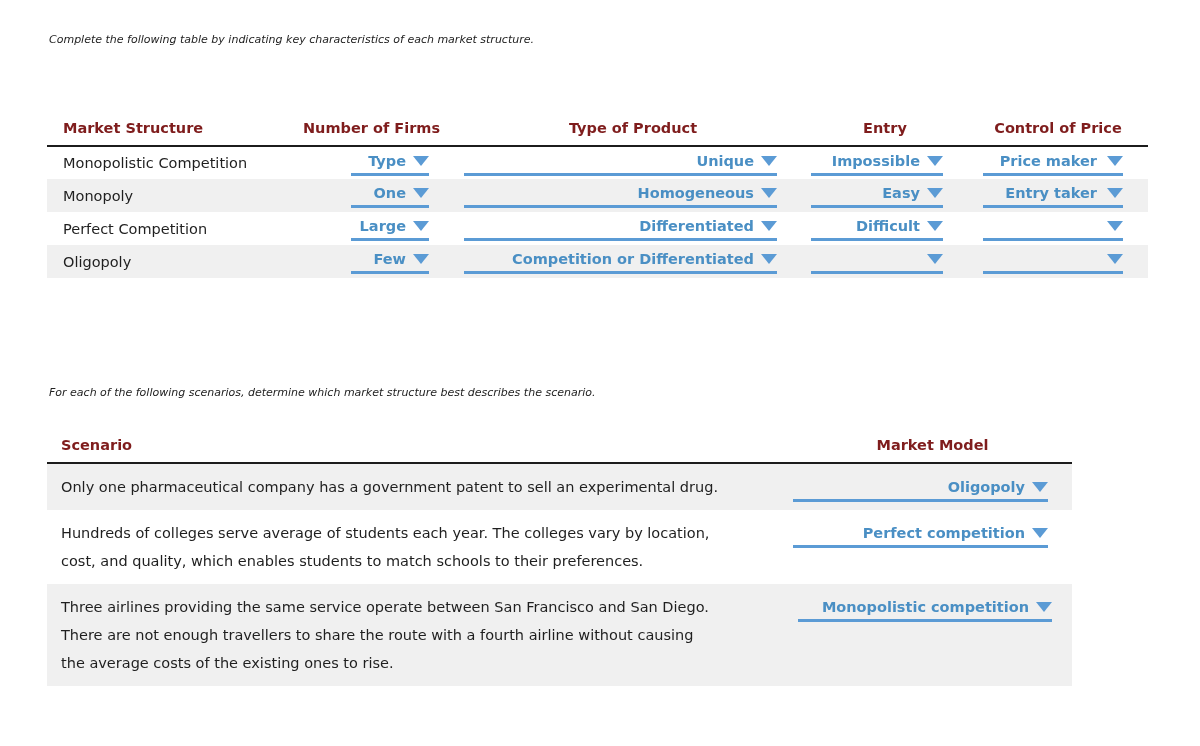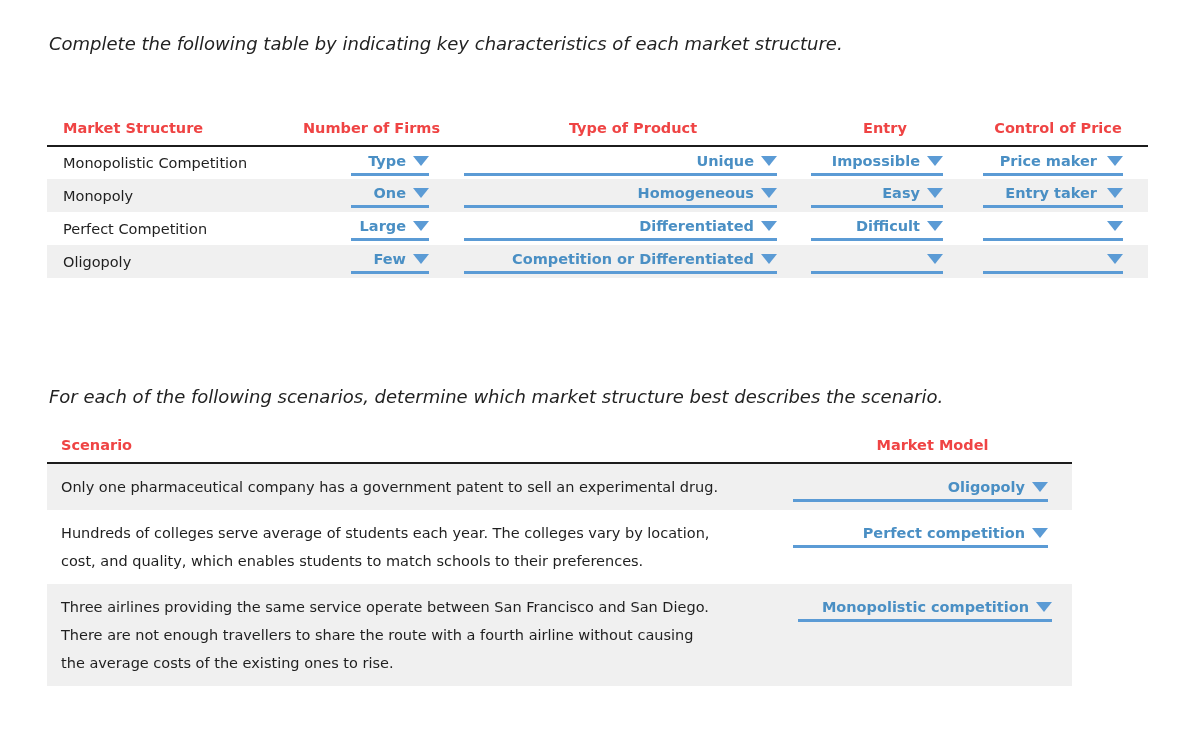--- a/index.html
+++ b/index.html
@@ -13,37 +13,37 @@
     font-family: "DejaVu Sans", "Liberation Sans", sans-serif;
     color: #1a1a1a;
     position: relative;
     overflow: hidden;
   }
 
   
   .prompt {
     position: absolute;
     font-style: italic;
-    font-size: 18px;
+    font-size: 11px;
     color: #222222;
     white-space: nowrap;
   }
   #prompt-1 { left: 49px; top: 33px; }
   #prompt-2 { left: 49px; top: 386px; }
 
   
   .tbl {
     position: absolute;
     border-collapse: collapse;
     table-layout: fixed;
   }
   .tbl th {
     font-size: 14.5px;
     font-weight: bold;
-    color: #ef4444;
+    color: #7f1d1d;
     padding: 0 0 9px 0;
     vertical-align: bottom;
     border-bottom: 2px solid #1c1c1c;
   }
   .tbl td {
     font-size: 14.5px;
     color: #1f1f1f;
     vertical-align: middle;
     padding: 0;
   }

